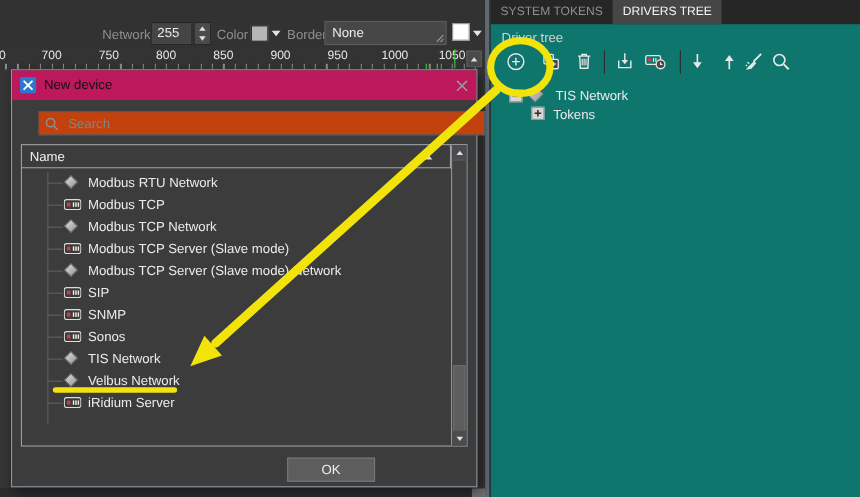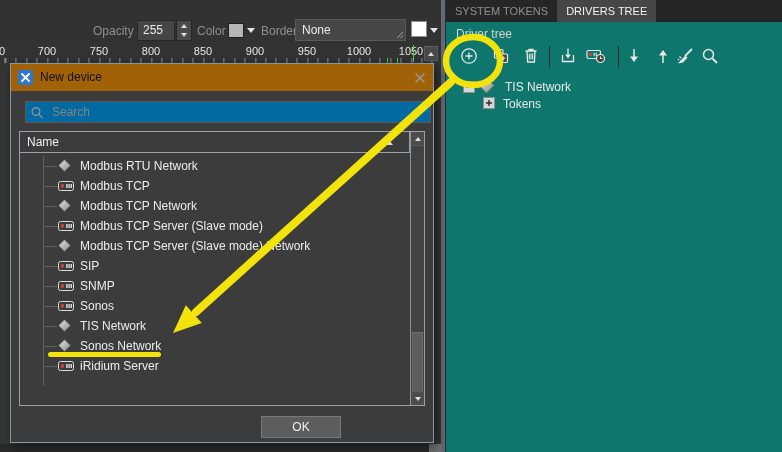--- a/index.html
+++ b/index.html
@@ -38,25 +38,25 @@
   .green-tick{position:absolute;top:14px;width:1px;height:5px;background:#3fd43f;}
   .ruler-scroll-btn{position:absolute;left:424px;top:2px;width:14px;height:15px;background:#4a4a4a;
     border:1px solid #5c5c5c;display:flex;align-items:center;justify-content:center;}
 
   .bottom-strip{position:absolute;left:0;top:444px;width:441px;height:8px;background:#2b2b2b;}
   .corner-block{position:absolute;left:429px;top:444px;width:12px;height:8px;background:#707070;}
 
   
   .dialog{position:absolute;left:10px;top:63px;width:424px;height:380px;background:#3c3c3c;
     border:1px solid #8a96a0;box-shadow:3px 4px 10px rgba(0,0,0,0.5);z-index:10;}
-  .dlg-title{position:absolute;left:0;top:0;right:0;height:27px;background:#a16207;}
+  .dlg-title{position:absolute;left:0;top:0;right:0;height:27px;background:#be185d;}
   .dlg-app-icon{position:absolute;left:7px;top:6px;}
   .dlg-title-text{position:absolute;left:29px;top:0;line-height:27px;font-size:12px;color:#111111;}
   .dlg-close{position:absolute;right:6px;top:7px;width:14px;height:14px;cursor:pointer;}
-  .dlg-search{position:absolute;left:14px;top:37px;width:406px;height:22px;background:#0369a1;border:1px solid #595959;}
+  .dlg-search{position:absolute;left:24px;top:37px;width:406px;height:22px;background:#c2410c;border:1px solid #595959;}
   .dlg-search svg{position:absolute;left:4px;top:3px;}
   .dlg-search input{position:absolute;left:0;top:0;width:100%;height:100%;background:transparent;border:0;outline:0;
     color:#d8d8d8;font-size:12px;font-family:"Liberation Sans",sans-serif;padding-left:26px;}
   .dlg-search input::placeholder{color:#858585;}
 
   .dlg-list{position:absolute;left:8px;top:67px;width:406px;height:275px;background:#3c3c3c;border:1px solid #9aa0a5;}
   .list-header{position:absolute;left:0;top:0;right:14px;height:21px;border-bottom:1px solid #9aa0a5;border-right:1px solid #9aa0a5;}
   .list-header-text{position:absolute;left:7px;line-height:21px;font-size:12px;color:#f2f2f2;}
   .sort-tri{position:absolute;right:16px;top:8px;width:0;height:0;
     border-left:4px solid transparent;border-right:4px solid transparent;border-bottom:5px solid #dcdcdc;}
@@ -109,21 +109,21 @@
   <svg width="0" height="0" style="position:absolute">
     <defs>
       <linearGradient id="diaG" x1="0" y1="0" x2="1" y2="1">
         <stop offset="0" stop-color="#e4e4e4"></stop>
           <stop offset="1" stop-color="#8d8d8d"></stop>
       </linearGradient>
     </defs>
   </svg>
 
   <div class="top-toolbar">
-    <span class="tb-label opacity-label">Opacity</span>
+    <span class="tb-label opacity-label">Network</span>
     <div class="opacity-box">255</div>
     <div class="spin-btns">
       <span class="tri-up-s"></span>
       <span class="tri-dn-s"></span>
     </div>
     <span class="tb-label color-label">Color</span>
     <div class="color-swatch"></div>
     <span class="caret color-caret"></span>
     <span class="tb-label border-label">Border</span>
     <div class="border-combo">
@@ -278,21 +278,21 @@
               <polygon points="6.5,0.7 12.3,6.5 6.5,12.3 0.7,6.5" fill="url(#diaG)" stroke="#6f6f6f"></polygon>
             </svg>
           <span class="rlabel">TIS Network</span>
           </div>
 
         <div class="row">
             <span class="stub"></span>
           <svg class="ric dia" width="13" height="13" viewBox="0 0 13 13">
               <polygon points="6.5,0.7 12.3,6.5 6.5,12.3 0.7,6.5" fill="url(#diaG)" stroke="#6f6f6f"></polygon>
             </svg>
-          <span class="rlabel">Sonos Network</span>
+          <span class="rlabel">Velbus Network</span>
           </div>
 
         <div class="row">
             <span class="stub"></span>
           <svg class="ric dev" width="16" height="10" viewBox="0 0 16 10">
               <rect x="0.5" y="0.5" width="15" height="9" rx="2" fill="#3b3b3b" stroke="#dcdcdc"></rect>
               <rect x="2.8" y="3.2" width="3.2" height="3.6" fill="#c84040"></rect>
               <rect x="8.2" y="3" width="1.3" height="4" fill="#efefef"></rect>
               <rect x="10.4" y="3" width="1.3" height="4" fill="#efefef"></rect>
               <rect x="12.6" y="3" width="1.3" height="4" fill="#efefef"></rect>

